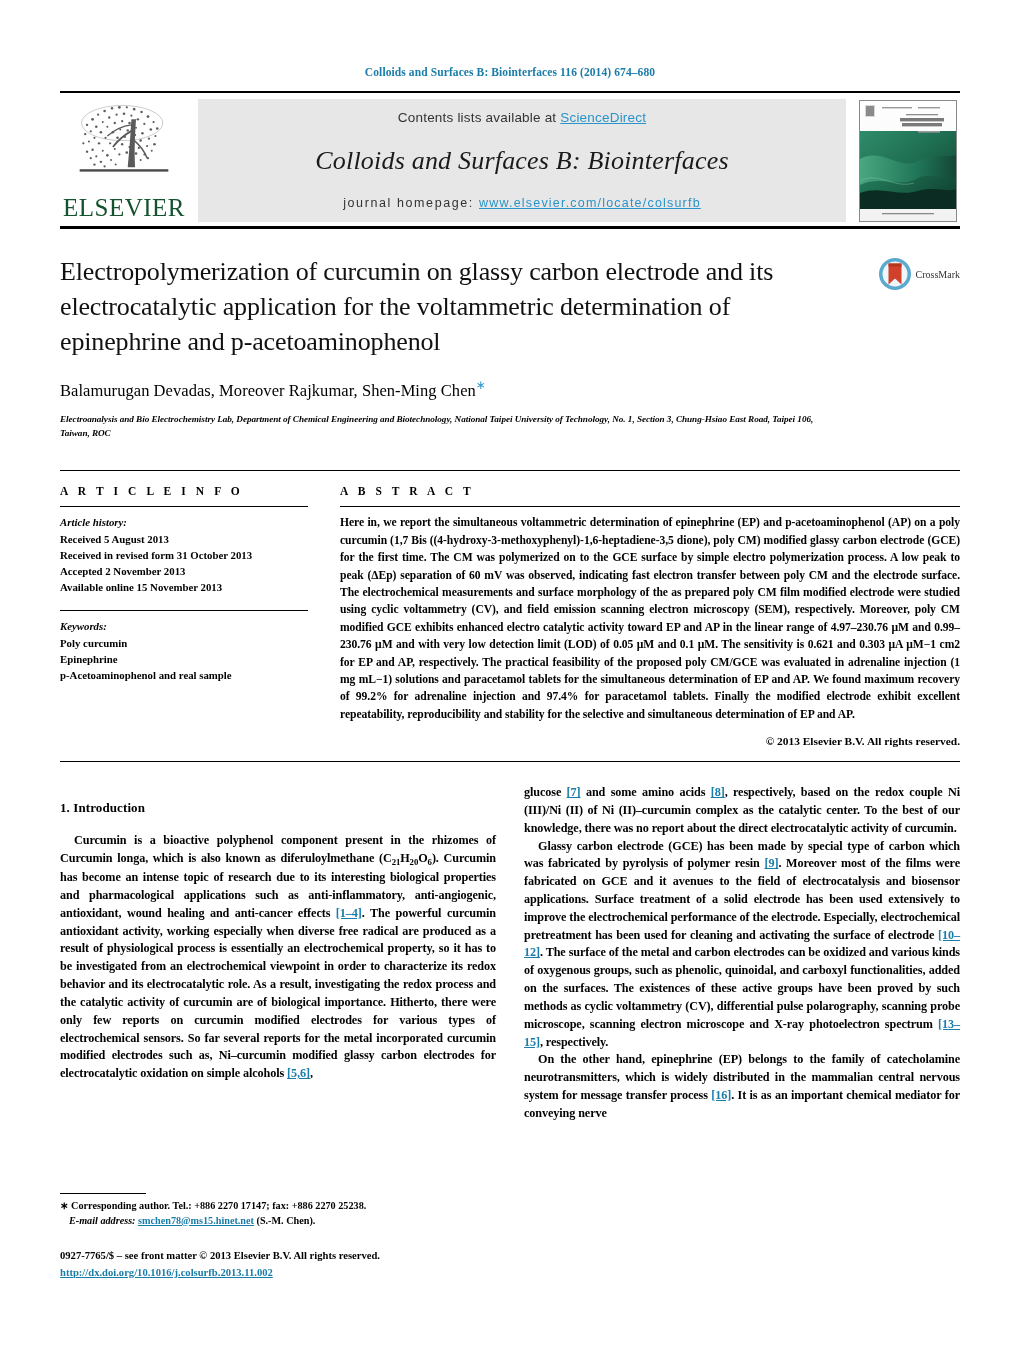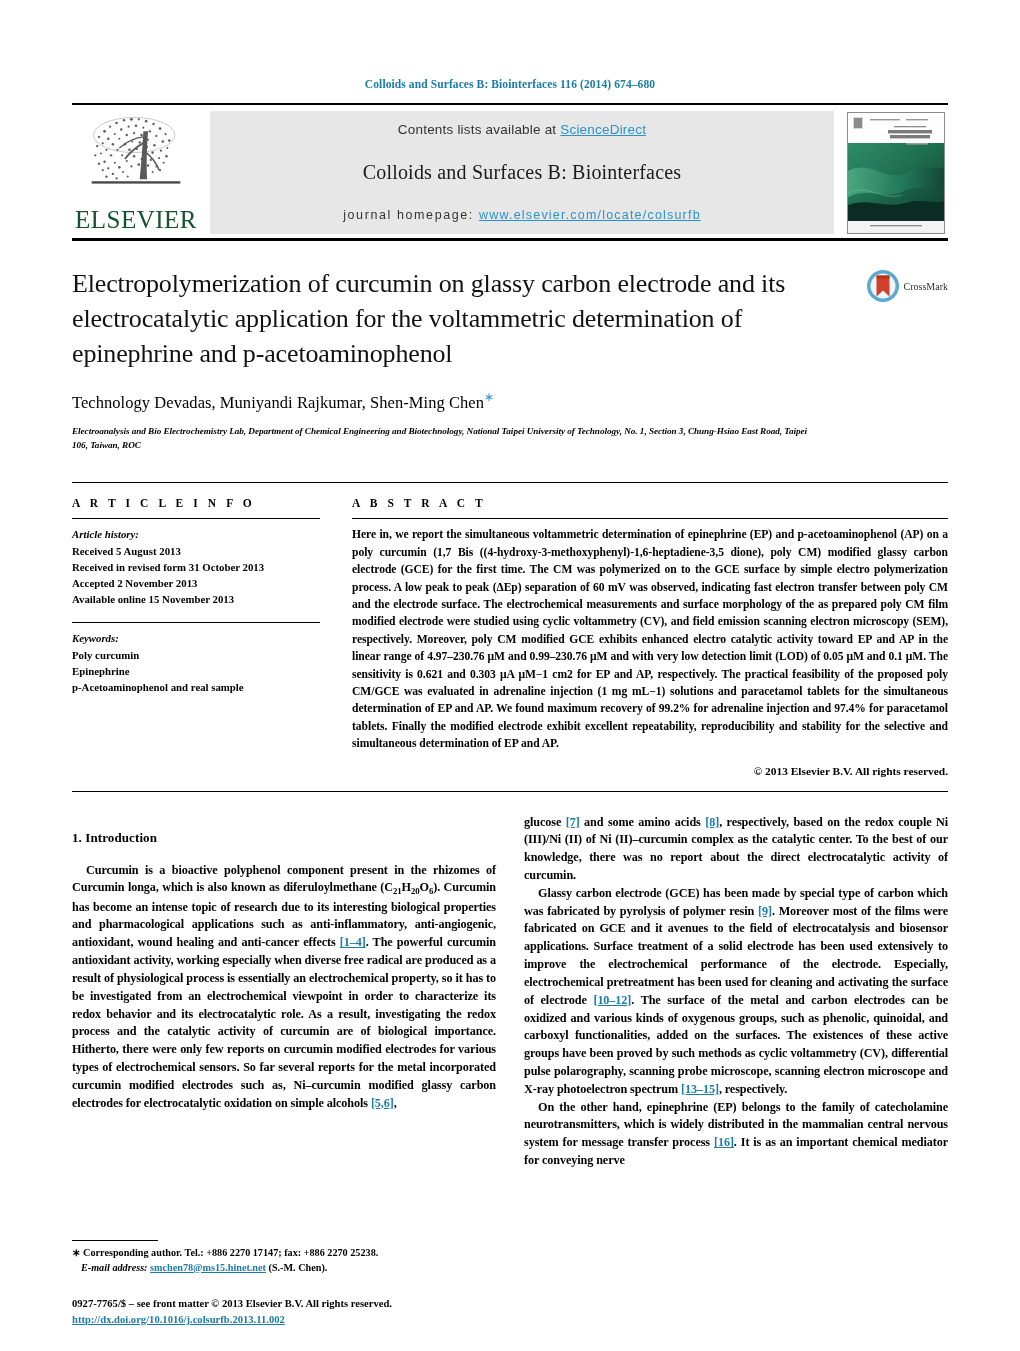--- a/index.html
+++ b/index.html
@@ -12,21 +12,21 @@
     height: 1351px;
     font-family: "Liberation Serif", serif;
     color: #000000;
     position: relative;
     overflow: hidden;
   }
   .page {
     position: relative;
     width: 1020px;
     height: 998px;
-    padding: 12px;
+    padding: 0;
     box-sizing: border-box;
   }
 
   
   .running-head {
     text-align: center;
     font-family: "Liberation Serif", serif;
     font-weight: bold;
     font-size: 11.5px;
     color: #1a7ca8;
@@ -75,23 +75,24 @@
   }
   .contents-line {
     font-family: "Liberation Sans", sans-serif;
     font-size: 13.5px;
     color: #333;
     letter-spacing: 0.2px;
   }
   .sd-link { color: #2a93c9; margin-top: 36px; }
   .journal-title {
     font-family: "Liberation Serif", serif;
-    font-size: 20px;
+    font-size: 26px;
     color: #1a1a1a;
     letter-spacing: 0.2px;
+    font-style: italic;
   }
   .homepage-line {
     font-family: "Liberation Sans", sans-serif;
     font-size: 12.5px;
     color: #333;
     letter-spacing: 1.6px;
   }
   .homepage-url { color: #2a93c9; letter-spacing: 1.2px; }
   .cover-block {
     width: 104px;
@@ -405,21 +406,21 @@
         <rect x="58" y="30" width="22" height="1.6" fill="#9a9a9a"></rect>
         <rect x="22" y="112" width="52" height="1.3" fill="#8a8a8a"></rect>
       </svg>
     </div>
   </div>
 
   <div class="title-area">
     <div class="title-text">
       <h1 class="article-title">Electropolymerization of curcumin on glassy carbon electrode and its electrocatalytic application for the voltammetric determination of epinephrine and p-acetoaminophenol</h1>
       <div class="authors">
-        <span>Technology Devadas, Muniyandi Rajkumar, Shen-Ming Chen</span><span class="corr-star">∗</span>
+        <span>Balamurugan Devadas, Moreover Rajkumar, Shen-Ming Chen</span><span class="corr-star">∗</span>
       </div>
       <div class="affiliation">Electroanalysis and Bio Electrochemistry Lab, Department of Chemical Engineering and Biotechnology, National Taipei University of Technology, No. 1, Section 3, Chung-Hsiao East Road, Taipei 106, Taiwan, ROC</div>
     </div>
     <div class="crossmark">
       <div class="cm-badge">
         <svg width="34" height="34" viewBox="0 0 34 34">
           <circle cx="17" cy="17" r="16" fill="#5aa9cf"></circle>
           <circle cx="17" cy="17" r="12.5" fill="#eef6fa"></circle>
           <path d="M10.5 6.5 h13 v21 l-6.5 -6 l-6.5 6 Z" fill="#d0402a"></path>
           <path d="M10.5 6.5 h13 v3 h-13 Z" fill="#b5351f"></path>

